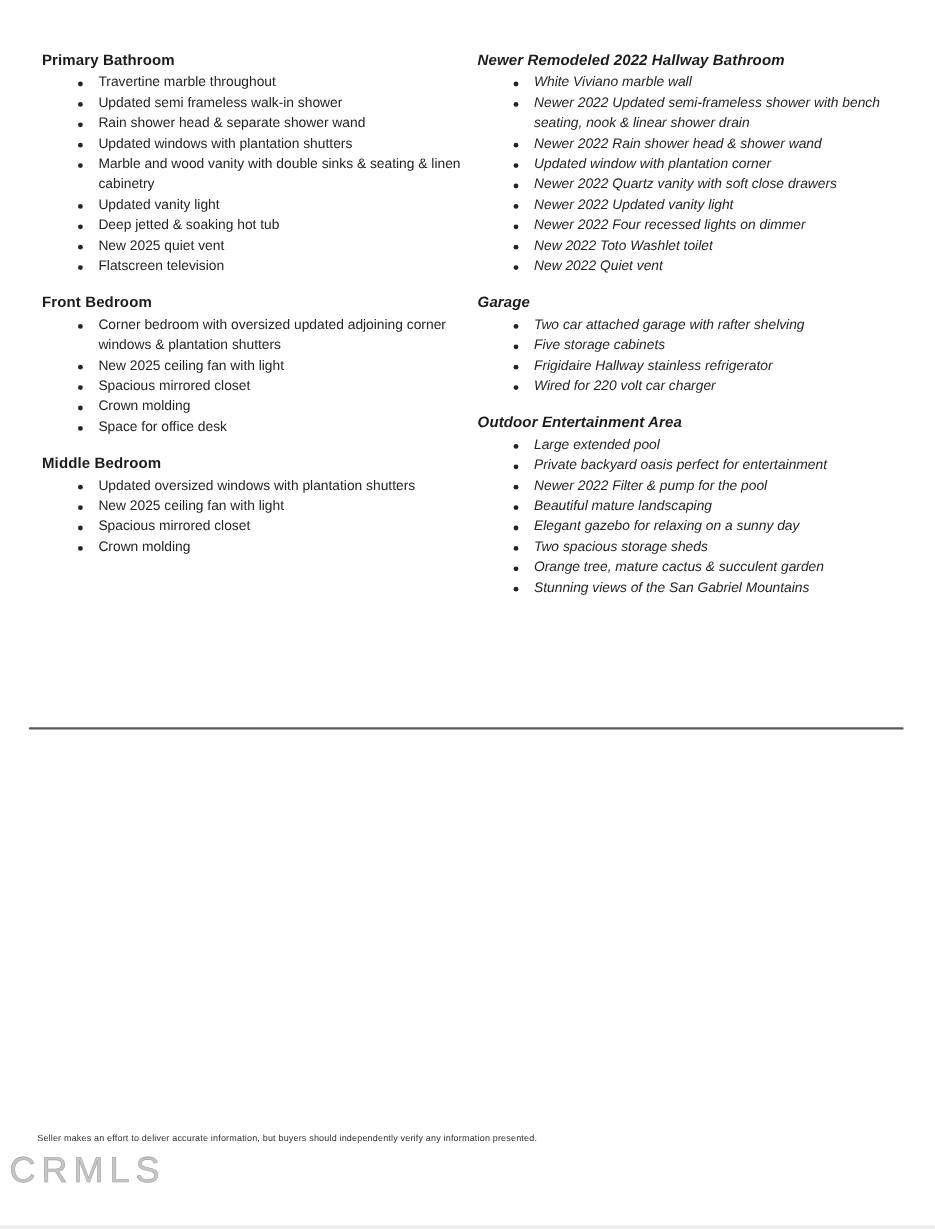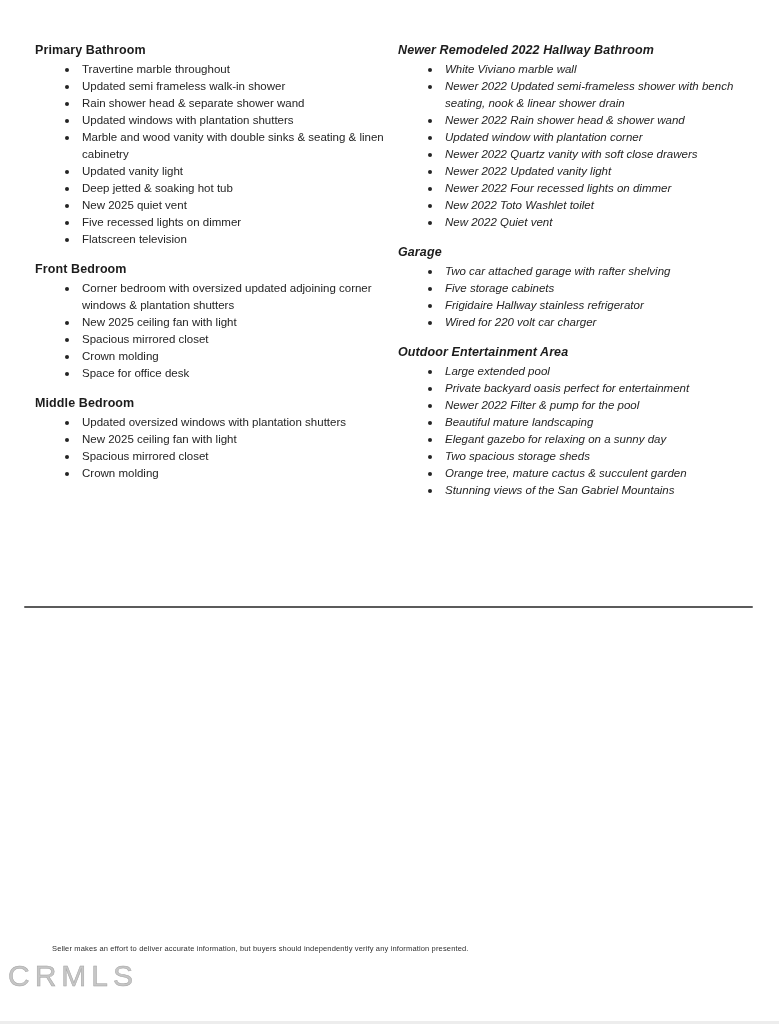--- a/index.html
+++ b/index.html
@@ -80,21 +80,21 @@
     left: 24px;
     top: 606px;
     width: 729px;
     height: 2px;
     background: #5b5b5b;
     border-radius: 1px;
   }
 
   .disclaimer {
     position: absolute;
-    left: 52px;
+    left: 31px;
     top: 944px;
     width: 520px;
     font-size: 7.5px;
     line-height: 10px;
     color: #2f2f2f;
     letter-spacing: 0.15px;
     white-space: nowrap;
   }
 
   .watermark {
@@ -153,24 +153,20 @@
           <li class="bullet-item">
             <span class="dot"></span>
             <span class="item-text">Deep jetted &amp; soaking hot tub</span>
           </li>
           <li class="bullet-item">
             <span class="dot"></span>
             <span class="item-text">New 2025 quiet vent</span>
           </li>
           <li class="bullet-item">
             <span class="dot"></span>
-            <span class="item-text">Five recessed lights on dimmer</span>
-          </li>
-          <li class="bullet-item">
-            <span class="dot"></span>
             <span class="item-text">Flatscreen television</span>
           </li>
         </ul>
       </section>
       <section class="section">
         <h2 class="section-title">Front Bedroom</h2>
         <ul class="bullet-list">
           <li class="bullet-item">
             <span class="dot"></span>
             <span class="item-text">Corner bedroom with oversized updated adjoining corner windows &amp; plantation shutters</span>

